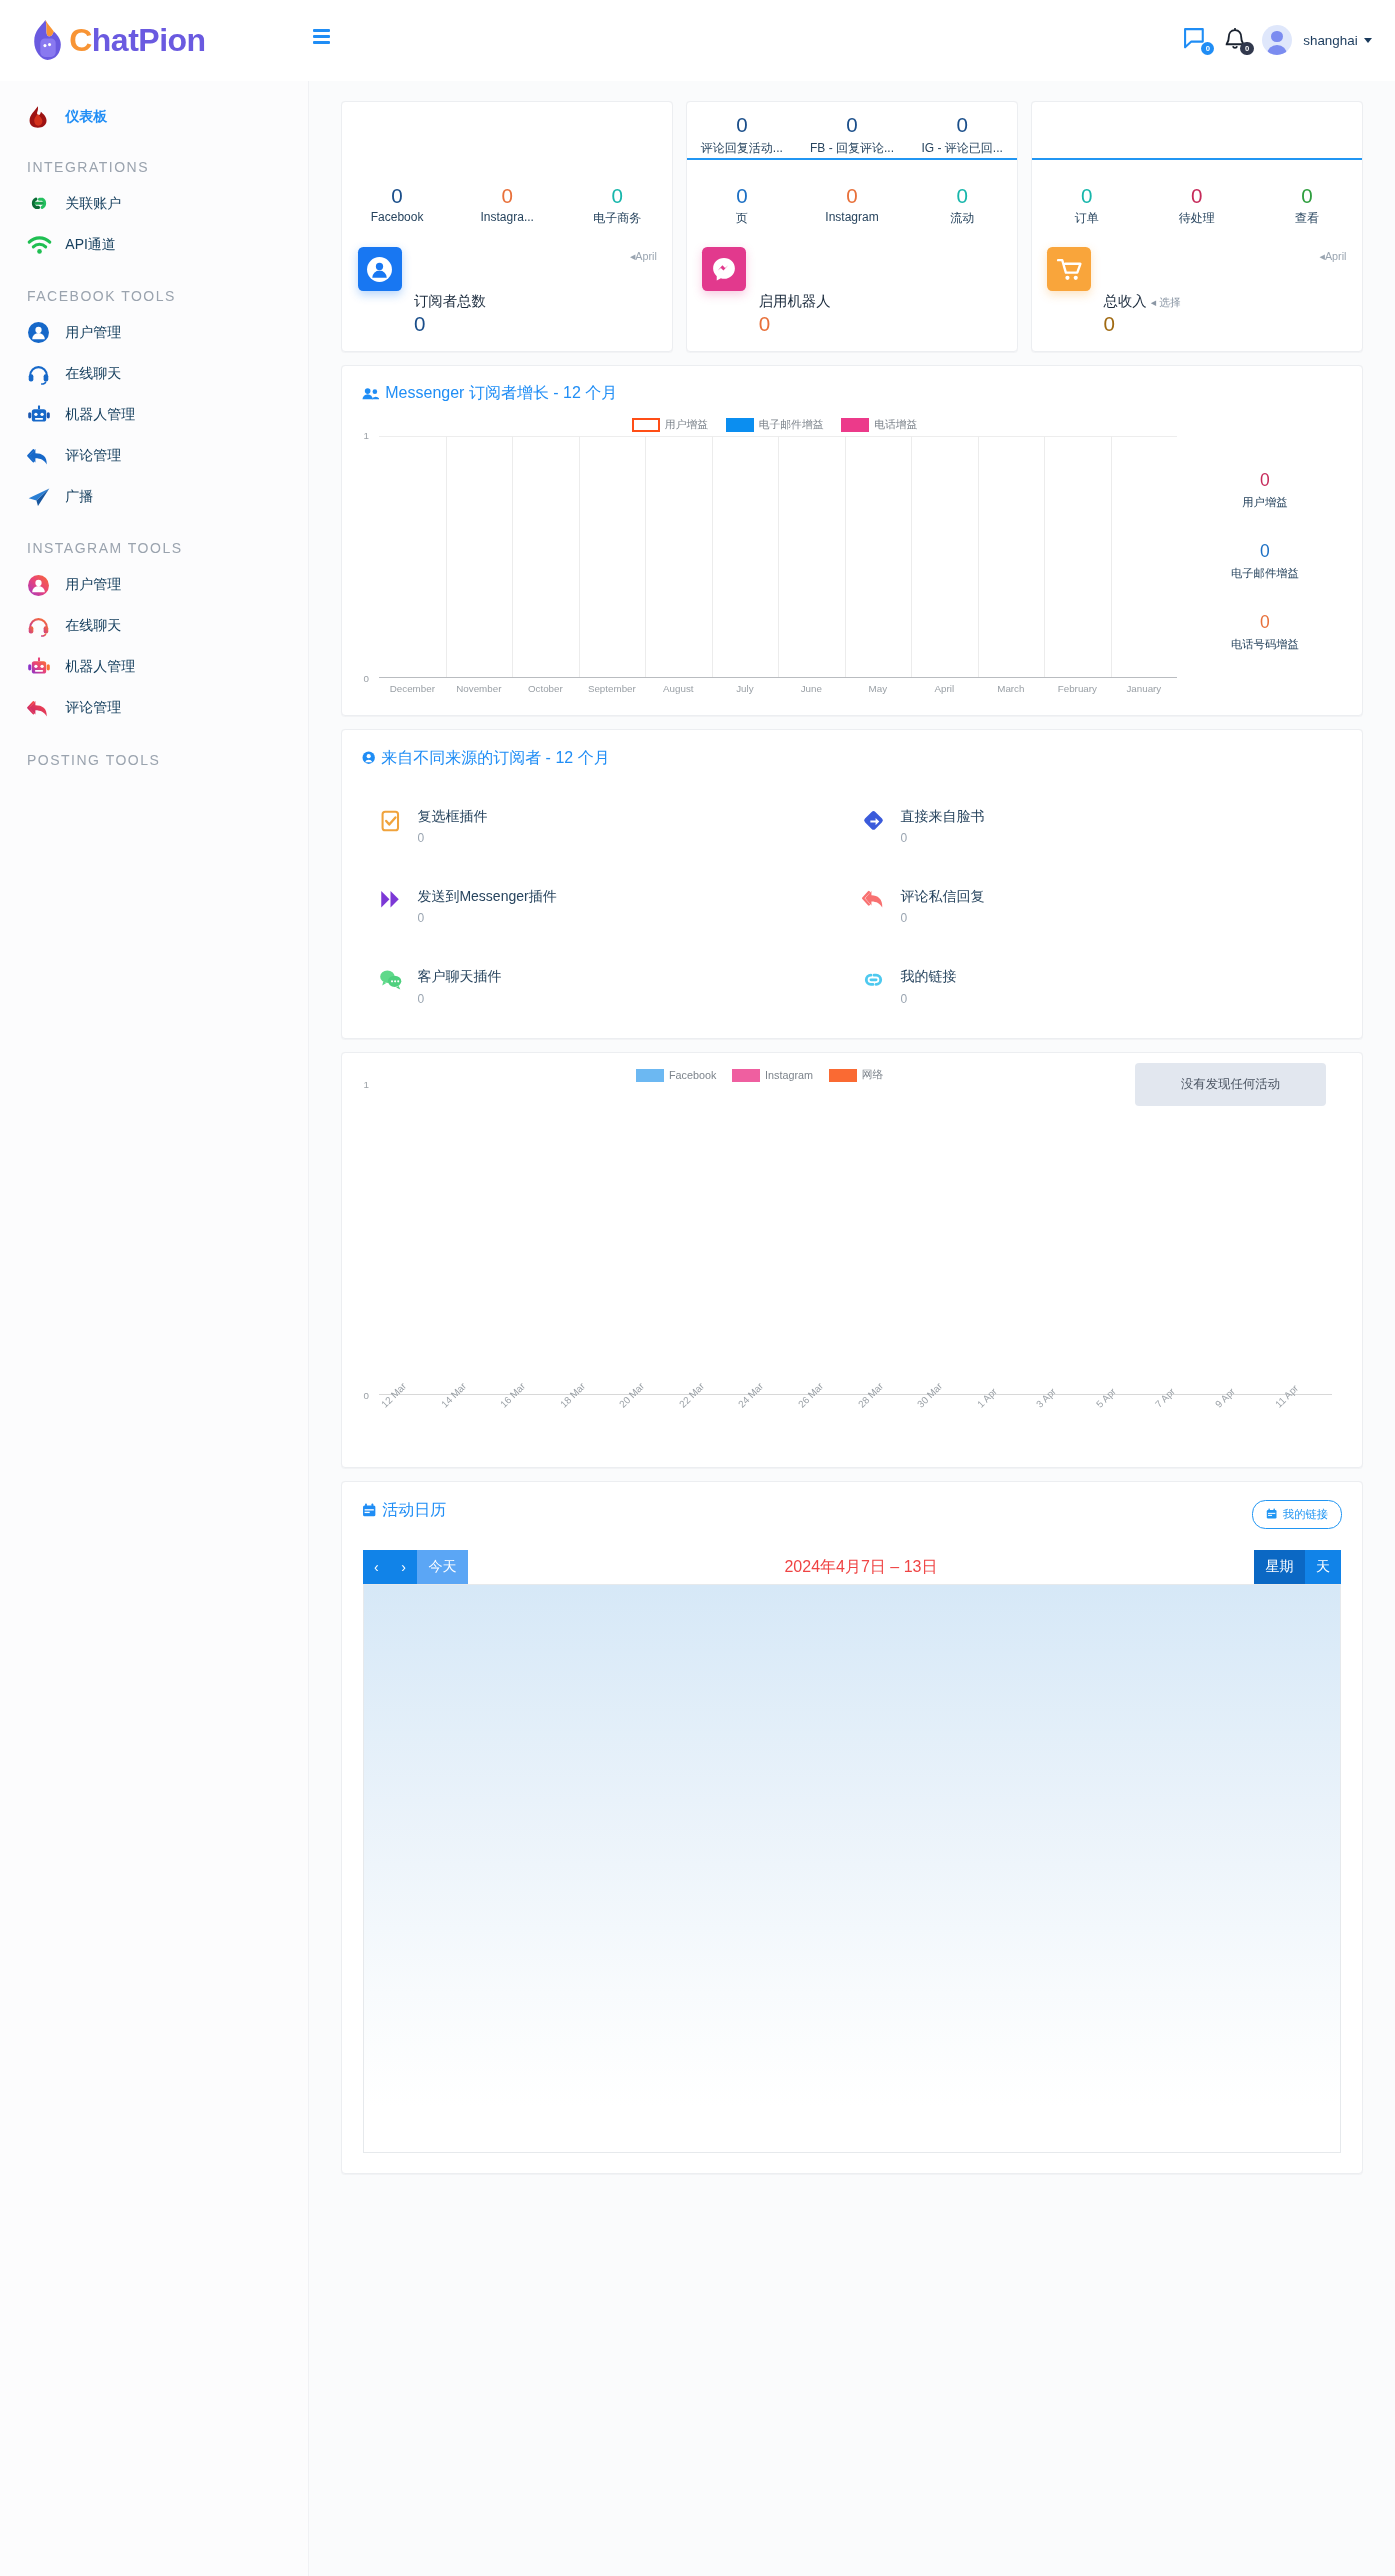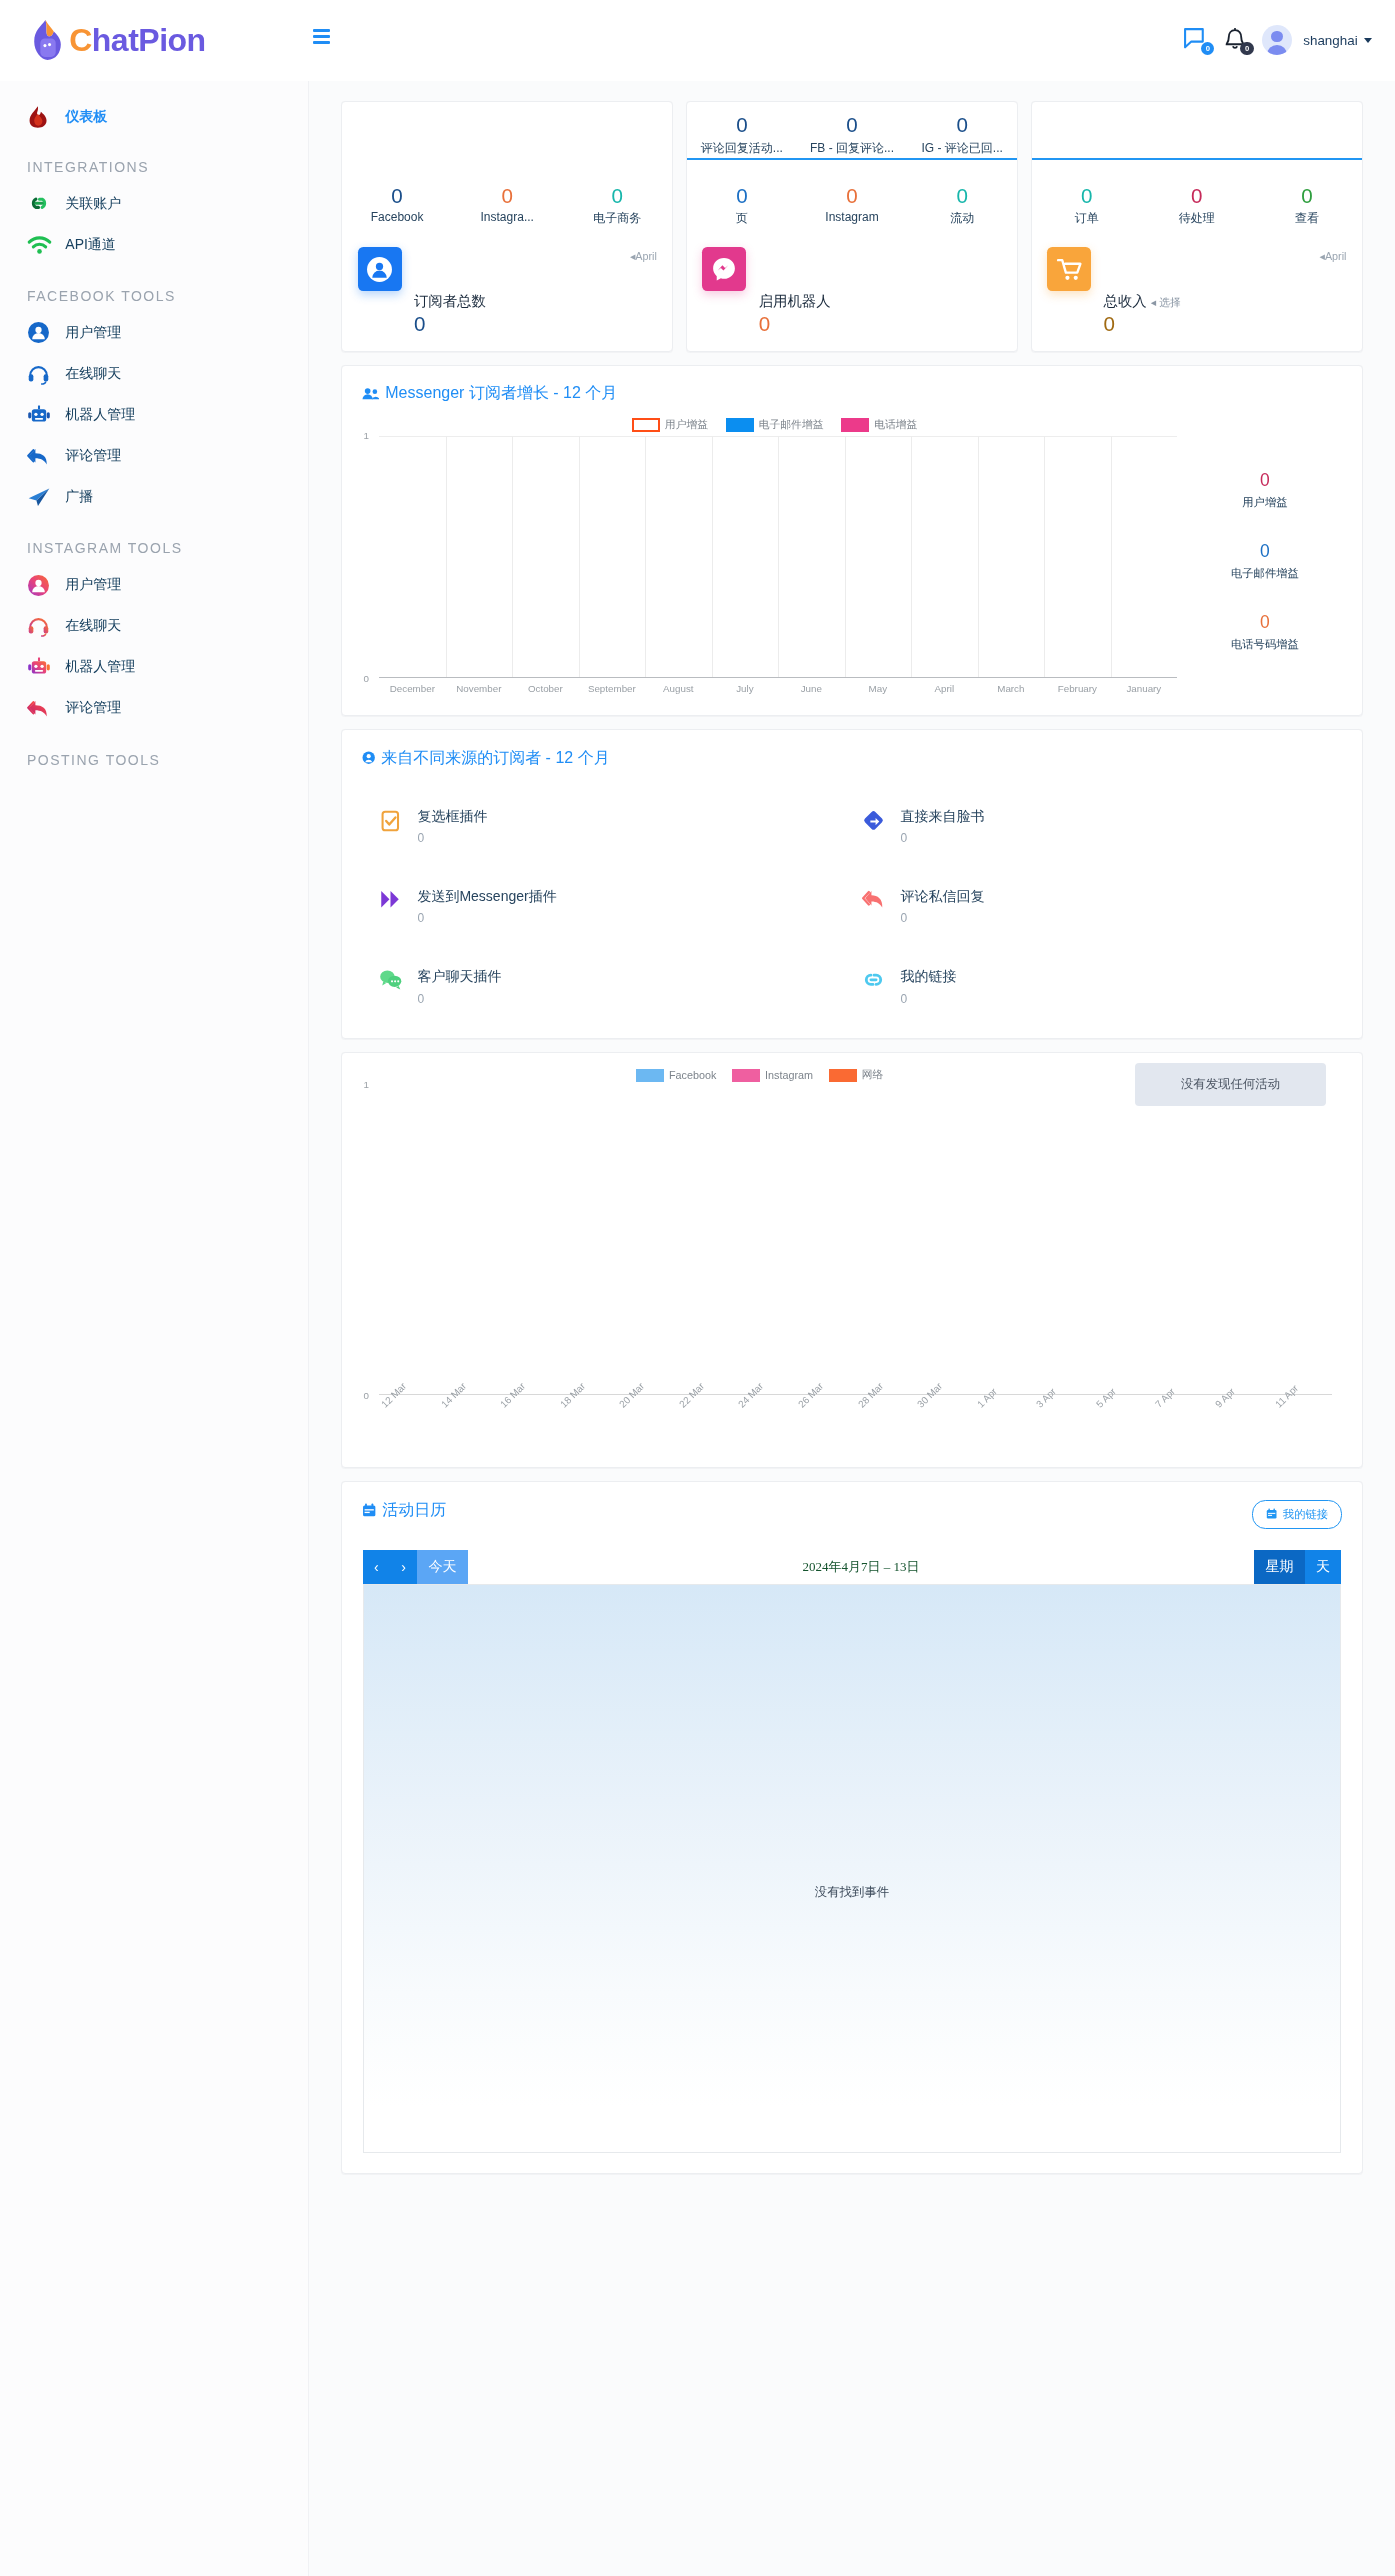--- a/index.html
+++ b/index.html
@@ -146,21 +146,21 @@
   
   .cal-btn {
     border: 1px solid #2196f3; color: #2196f3; background: #fff; border-radius: 13.4px;
     padding: 6.2px 13.4px; font-size: 11.3px; display: inline-flex; align-items: center; gap: 5.2px; cursor: pointer;
   }
   .cal-toolbar { display: flex; align-items: stretch; padding: 7.2px 20.6px 0 20.6px; }
   .btn-grp { display: flex; }
   .cbtn { background: #1183e8; color: #fff; border: none; font-size: 14px; padding: 0 11.3px; height: 34px; cursor: pointer; display: flex; align-items: center; justify-content: center; }
   .cbtn.lighter { background: #5ba6f5; }
   .cbtn.dark { background: #0b68c4; }
-  .cal-title { flex: 1; text-align: center; font-size: 13px; color: #14532d; line-height: 34px; font-family: Liberation Serif, serif; }
+  .cal-title { flex: 1; text-align: center; font-size: 16px; color: #ef4444; line-height: 34px; }
   .cal-grid { margin: 0 20.6px; border: 0.5px solid #e6e9ec; border-top: 0.5px solid #e6e9ec; height: 569px; position: relative;
               background: linear-gradient(to bottom, #d6e8f7 0%, #e9f2fa 38%, #f8fbfd 72%, #ffffff 92%); }
   .cal-grid .inner { position: absolute; left: 0; right: 0; top: 0; bottom: 0; }
   .cal-noevents { position: absolute; left: 0; right: 0; top: 299px; text-align: center; font-size: 12.4px; color: #3c4a5a; }
 </style>
 </head>
 <body>
 
 <div class="topbar">
   <div class="logo-wrap">
@@ -758,18 +758,17 @@
       </div>
       <div class="cal-title">2024年4月7日 – 13日</div>
       <div class="btn-grp">
         <button class="cbtn dark">星期</button>
         <button class="cbtn">天</button>
       </div>
     </div>
 
     <div class="cal-grid">
       <div class="inner"></div>
-      <div class="cal-noevents">没有找到事件</div>
     </div>
   </div>
 
 </div>
 
 
 </body></html>

